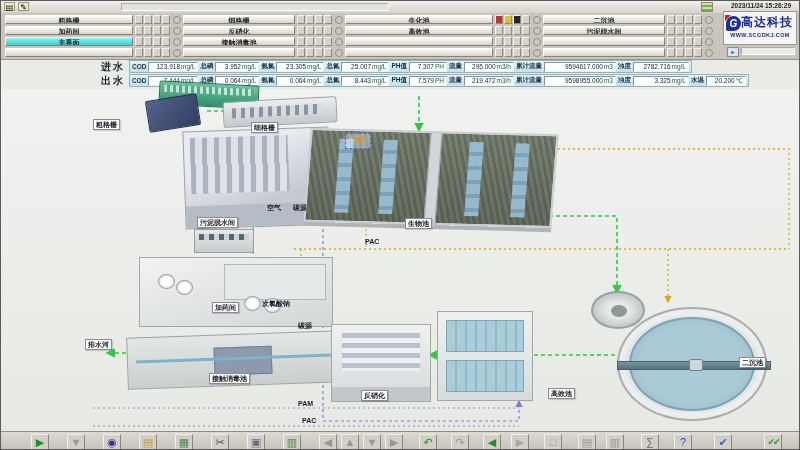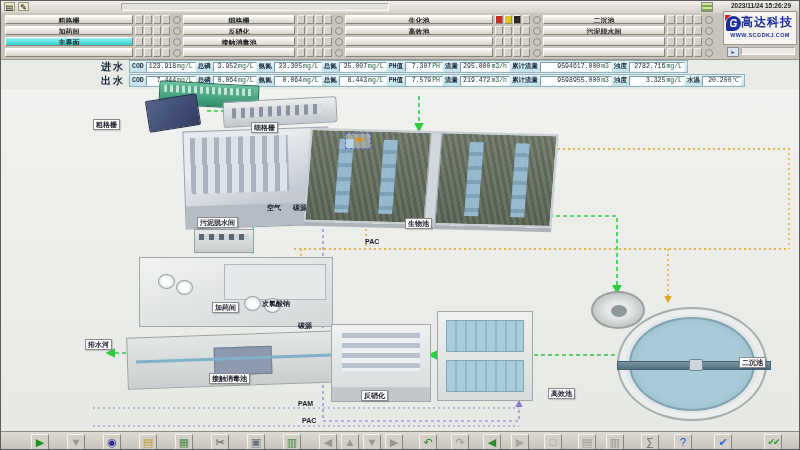--- a/index.html
+++ b/index.html
@@ -33,21 +33,21 @@
   #logomark{position:absolute;left:2px;top:4px;width:15px;height:15px;border-radius:50% 50% 50% 12%;
             background:#1c2f9c;color:#fff;font-size:10px;line-height:15px;font-weight:bold;font-style:italic;}
   #logomark::before{content:"";position:absolute;left:-1px;top:-1px;border:3px solid transparent;border-top-color:#c22;border-left-color:#c22;}
   #logoname{margin-left:14px;font-size:12px;line-height:20px;font-weight:bold;color:#1c2f9c;letter-spacing:1px;white-space:nowrap;}
   #logourl{font-size:5.5px;font-weight:bold;color:#1c2f9c;letter-spacing:.4px;}
   #cmd-strip{position:absolute;top:46px;left:740px;width:54px;height:8px;background:#eceae4;
              border:1px solid #aaa;border-right-color:#fff;border-bottom-color:#fff;box-sizing:border-box;}
   #cmd-icon{position:absolute;top:46px;left:726px;width:10px;height:8px;background:#d8e4ee;border:1px solid #889;font-size:6px;line-height:8px;text-align:center;color:#346;}
   
   #datapanel{position:absolute;top:59px;left:100px;width:698px;}
-  .wq-row{display:flex;align-items:center;height:13px;margin-bottom:1px;font-family:Liberation Mono, monospace;}
+  .wq-row{display:flex;align-items:center;height:13px;margin-bottom:1px;}
   .wq-name{width:28px;font-size:10px;font-weight:bold;color:#123;letter-spacing:2px;flex:none;}
   .wq-strip{display:flex;align-items:center;gap:2px;background:linear-gradient(#e4f4f8,#bfe2ec);
             border:1px solid #8fb4c0;height:13px;padding:0 2px;box-sizing:border-box;}
   .wq-label{font-size:6.5px;font-weight:bold;color:#1a2a3a;white-space:nowrap;flex:none;}
   .wq-field{height:10px;background:#fff;border:1px solid;border-color:#7d96a0 #e8f4f8 #e8f4f8 #7d96a0;
             box-sizing:border-box;font-size:6.5px;line-height:8px;color:#123;white-space:nowrap;
             display:flex;align-items:center;justify-content:flex-end;padding:0 2px;flex:none;}
   .wq-unit{color:#1a5a3a;margin-left:1px;}
   
   #diagram{position:absolute;top:88px;left:0;width:800px;height:342px;

